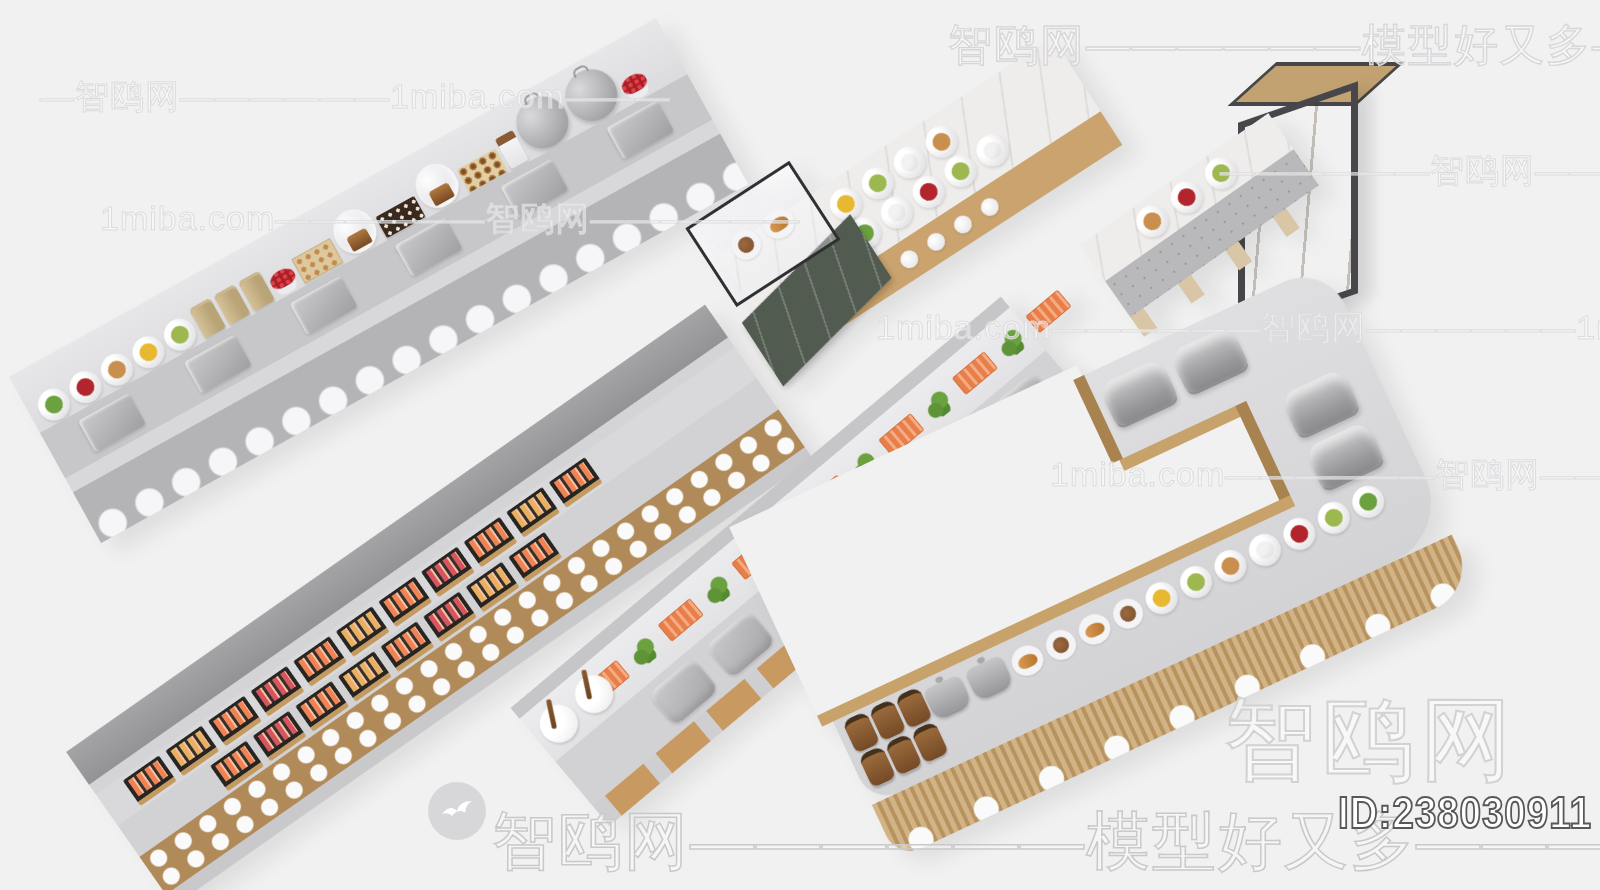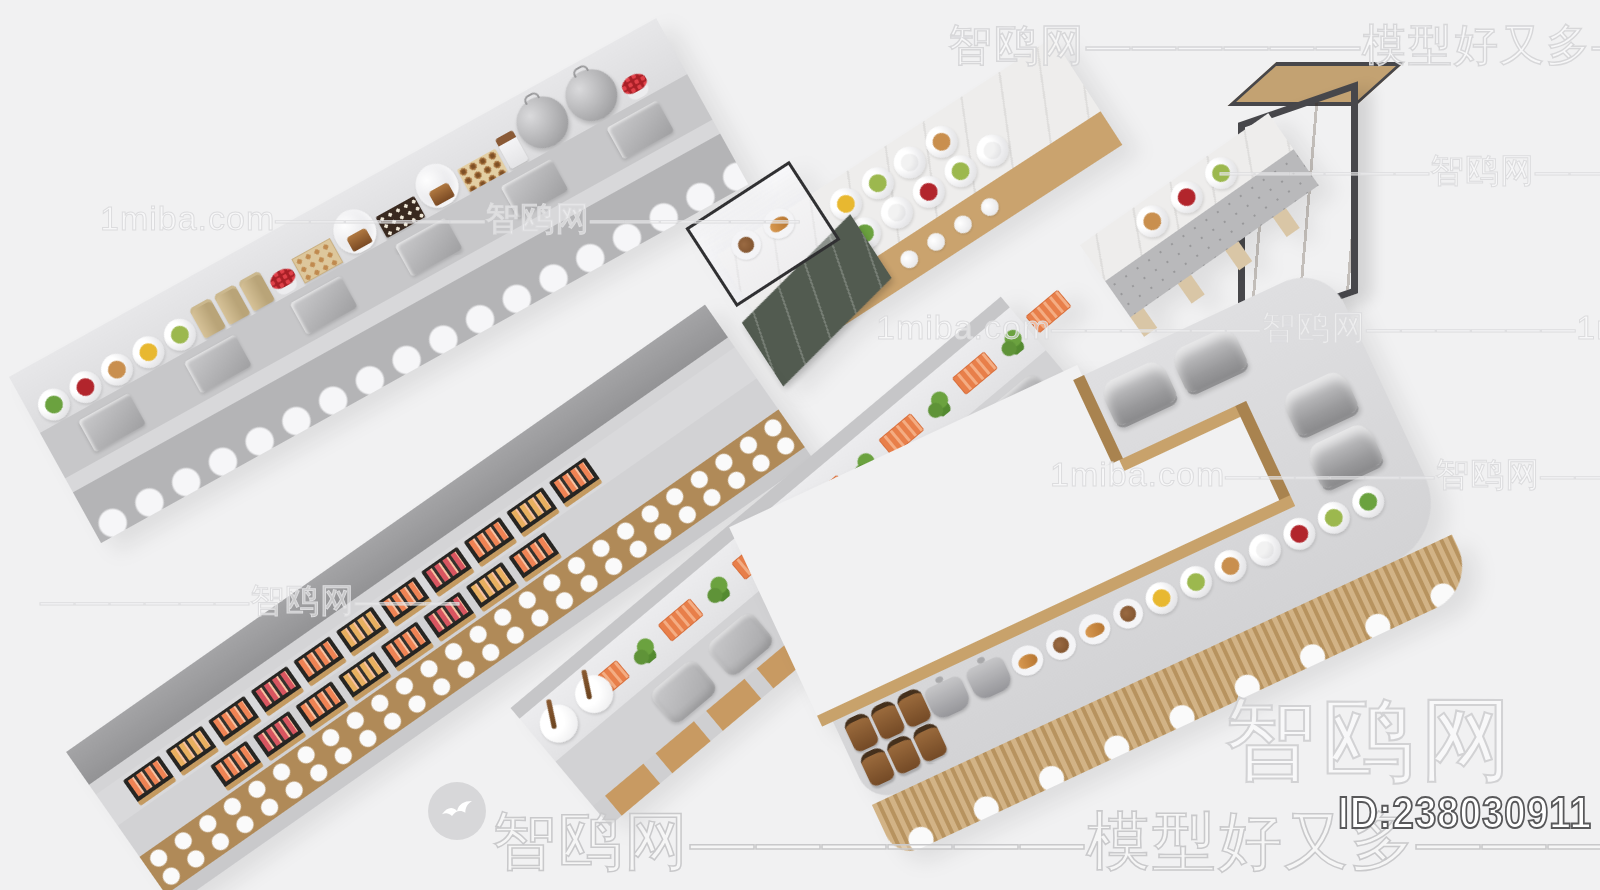--- a/index.html
+++ b/index.html
@@ -295,25 +295,25 @@
     <div class="f-jars">
         <span class="fi fi-brownjar"></span>
         <span class="fi fi-brownjar"></span>
         <span class="fi fi-brownjar"></span>
         <span class="fi fi-brownjar"></span>
         <span class="fi fi-brownjar"></span>
         <span class="fi fi-brownjar"></span>
       </div>
   </div>
 
+  <div class="wm wm-tiled tr0">—智鸥网——————1miba.com———</div>
   <div class="wm wm-tiled tr1">1miba.com——————智鸥网——————</div>
   <div class="wm wm-tiled tr2">——————智鸥网——</div>
   <div class="wm wm-tiled tr3">1miba.com——————智鸥网——————1miba.com</div>
   <div class="wm wm-tiled tr5">1miba.com——————智鸥网——————</div>
-  <div class="wm wm-tiled tr6">——————智鸥网———</div>
 
   <div class="wm wm-top pos-top">智鸥网——————模型好又多——</div>
 
   <div class="wm-logo">
     <svg width="40" height="40" viewBox="0 0 24 24">
       <path d="M3 14c3-4 6-5 9-2 1-4 4-6 9-6-3 2-4 4-4 7-3-2-6-1-8 2-2-2-4-2-6-1z" fill="#ffffff"></path>
     </svg>
   </div>
   <div class="wm wm-bottom pos-bottom">智鸥网——————模型好又多————</div>
 

